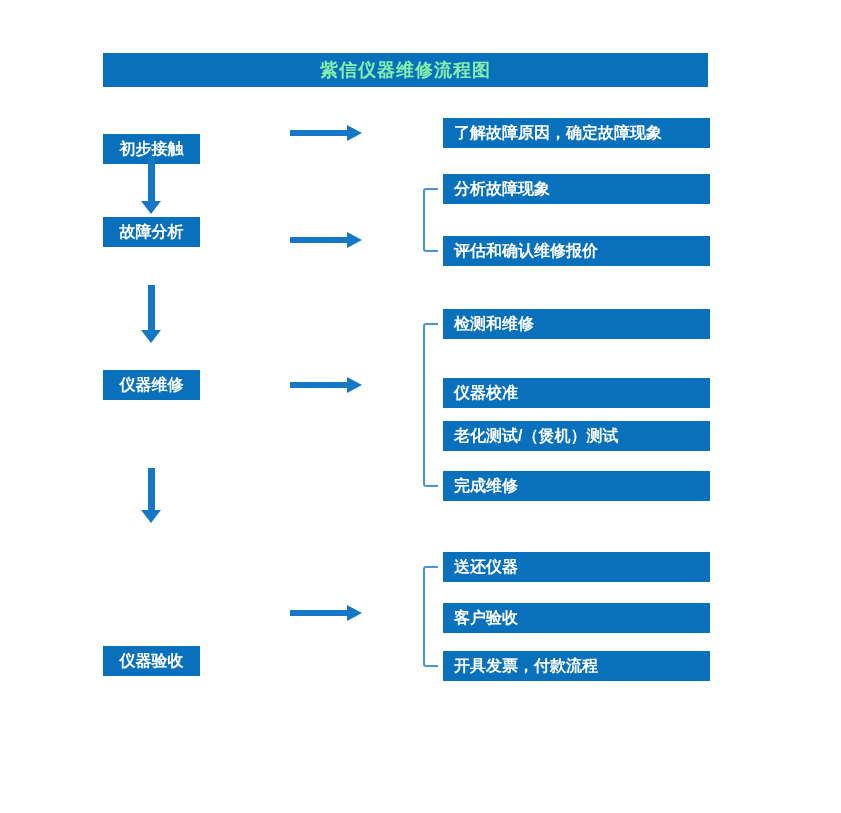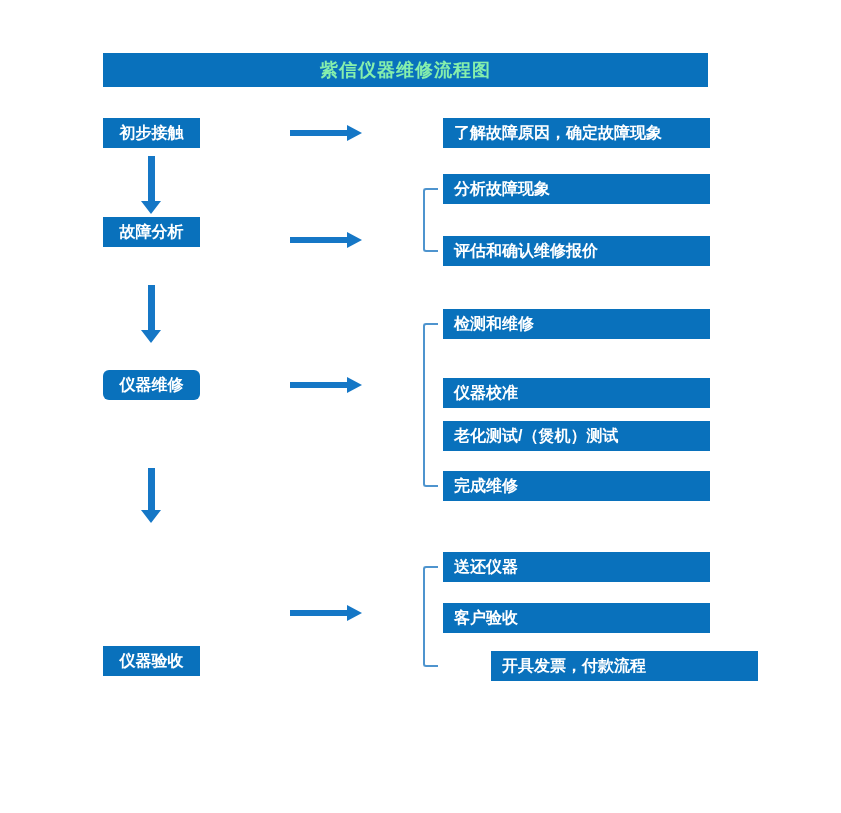--- a/index.html
+++ b/index.html
@@ -91,23 +91,23 @@
     box-sizing: border-box;
   }
 </style>
 </head>
 <body>
 
 <div class="canvas">
 
   <div class="title-bar">紫信仪器维修流程图</div>
 
-  <div class="stage-box" style="top:118px;">初步接触</div>
+  <div class="stage-box" style="top:134px;">初步接触</div>
   <div class="stage-box" style="top:217px;">故障分析</div>
-  <div class="stage-box" style="top:370px;border-radius:6px;">仪器维修</div>
+  <div class="stage-box" style="top:370px;">仪器维修</div>
   <div class="stage-box" style="top:598px;margin-top:48px;">仪器验收</div>
 
   <div>
     <div class="v-arrow-shaft" style="top:156px; height:45px;"></div>
     <div class="v-arrow-head" style="top:201px;"></div>
   </div>
   <div>
     <div class="v-arrow-shaft" style="top:285px; height:45px;"></div>
     <div class="v-arrow-head" style="top:330px;"></div>
   </div>
@@ -142,15 +142,15 @@
   <div class="step-box" style="top:174px;">分析故障现象</div>
   <div class="step-box" style="top:236px;">评估和确认维修报价</div>
 
   <div class="step-box" style="top:309px;">检测和维修</div>
   <div class="step-box" style="top:378px;">仪器校准</div>
   <div class="step-box" style="top:421px;">老化测试/（煲机）测试</div>
   <div class="step-box" style="top:471px;font-family:Liberation Serif, serif;">完成维修</div>
 
   <div class="step-box" style="top:552px;">送还仪器</div>
   <div class="step-box" style="top:603px;">客户验收</div>
-  <div class="step-box" style="top:651px;margin-left:48px;">开具发票，付款流程</div>
+  <div class="step-box" style="top:651px;">开具发票，付款流程</div>
 
 </div>
 
 </body></html>

